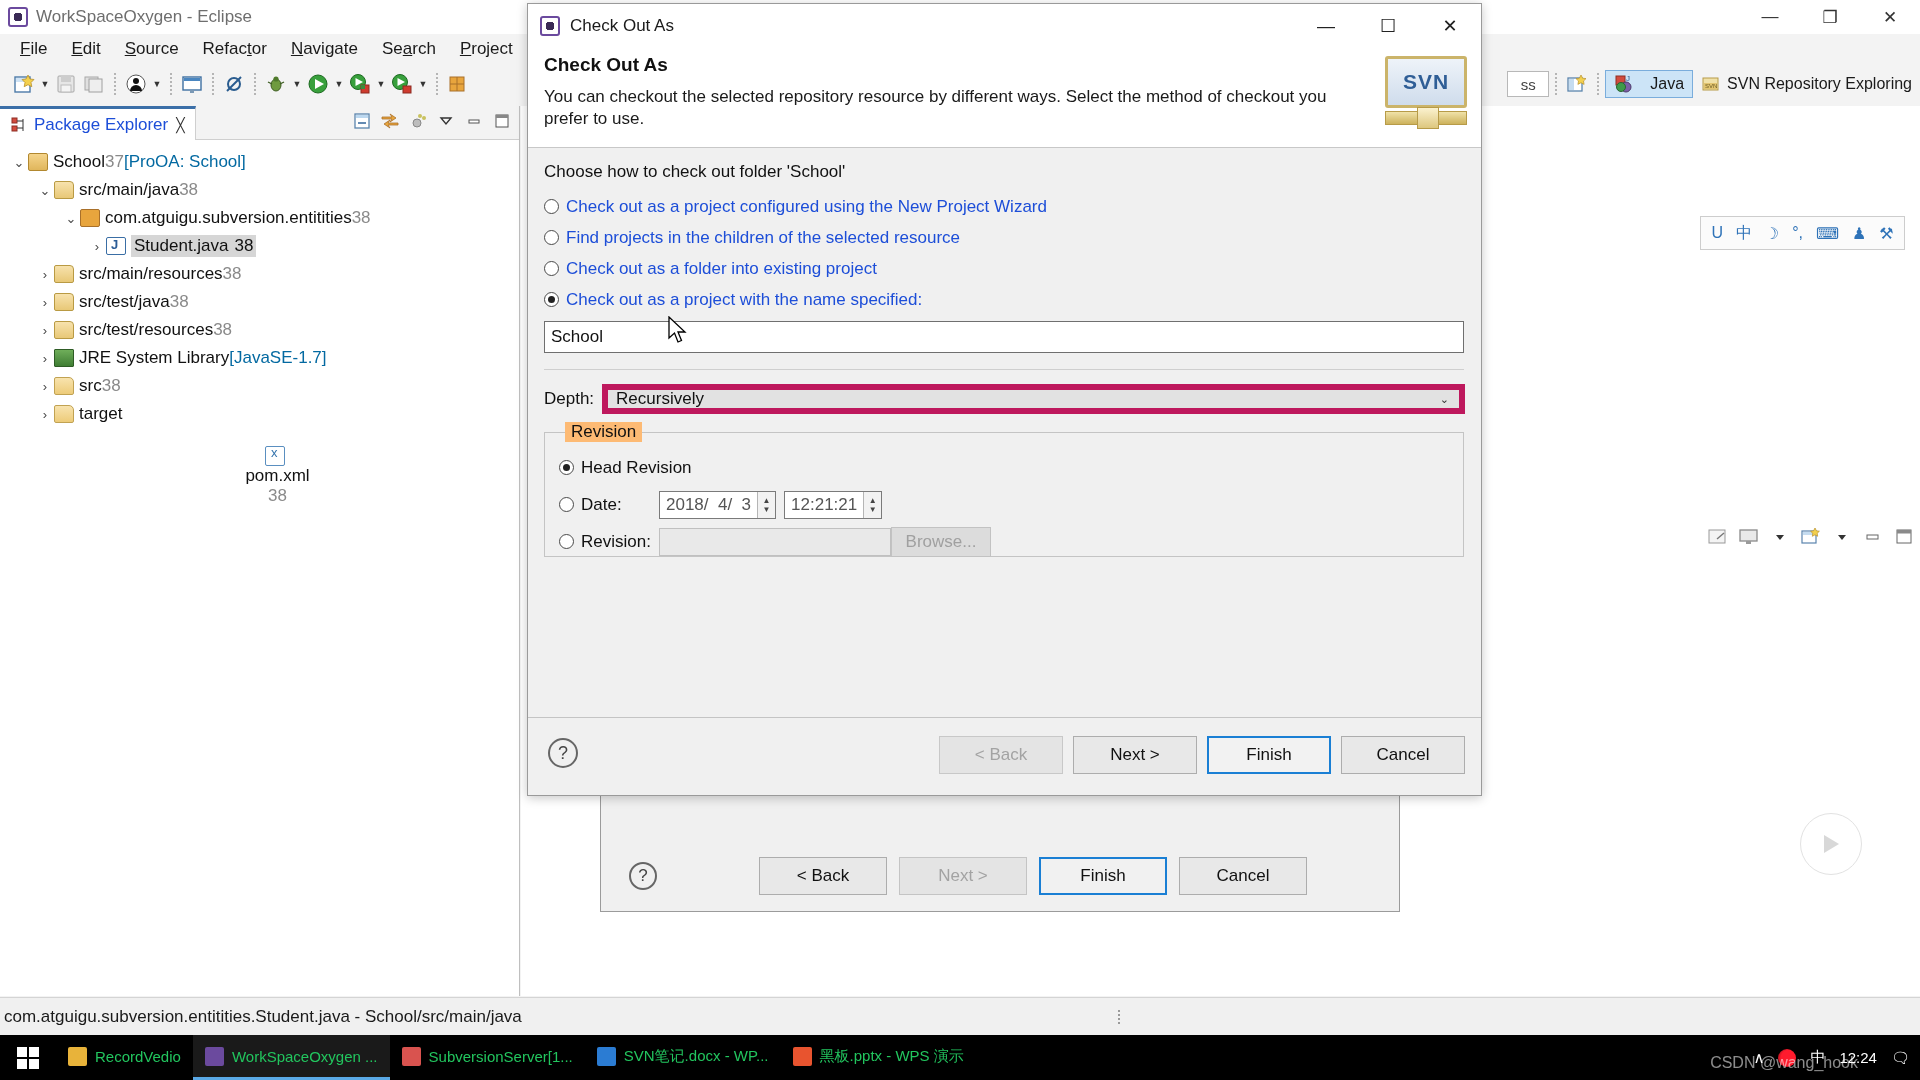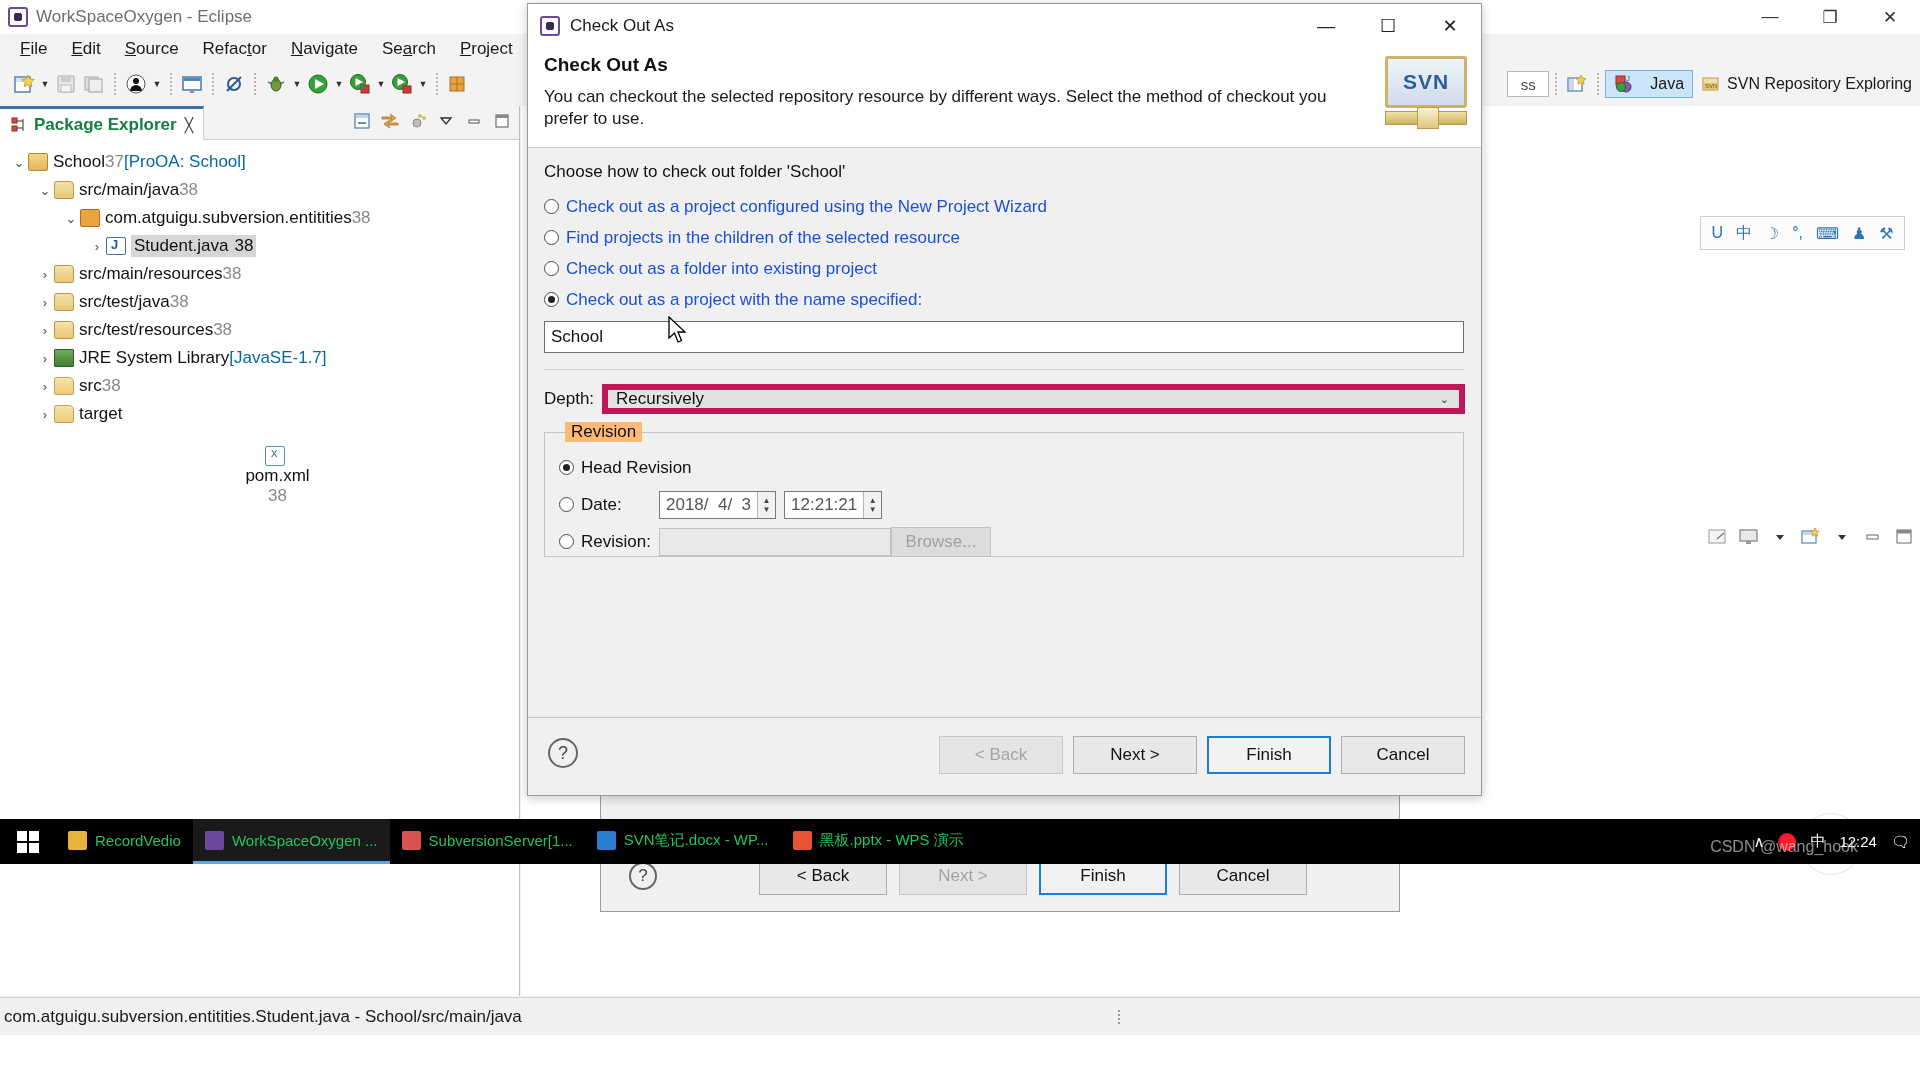--- a/index.html
+++ b/index.html
@@ -2,21 +2,21 @@
 <html><head>
 <meta charset="utf-8">
 <style>
   * { box-sizing: border-box; margin: 0; padding: 0; }
   html, body {
     width: 1920px; height: 1080px;
     overflow: hidden;
     font-family: "Liberation Sans", sans-serif;
     background: #ffffff;
   }
-  #screen { position: relative; width: 1920px; height: 864px; background: #fff; }
+  #screen { position: relative; width: 1920px; height: 1080px; background: #fff; }
 
   
   #eclipse-window { position: absolute; left: 0; top: 0; width: 1920px; height: 1035px; background: #f3f3f3; }
 
   .win-titlebar {
     position: absolute; left: 0; top: 0; width: 1920px; height: 34px;
     background: #ffffff; display: flex; align-items: center; padding-left: 8px;
   }
   .app-icon {
     width: 20px; height: 20px; border: 2px solid #6b4a9e; border-radius: 3px;
@@ -43,21 +43,21 @@
   .persp-chip.active { background: #cce4f7; border: 1px solid #7aaddc; }
   .persp-search { width: 42px; height: 26px; border: 1px solid #b8b8b8; background: #fff;
                   font-size: 15px; color: #444; display: flex; align-items: center; justify-content: center; overflow: hidden; }
 
   
   #pkg-explorer { position: absolute; left: 0; top: 106px; width: 520px; height: 890px; background: #ffffff; border-right: 1px solid #bfbfbf; }
   .view-tabrow { position: relative; height: 34px; background: #f3f3f3; border-bottom: 1px solid #cfcfcf; }
   .view-tab { position: absolute; left: 0; top: 0; height: 34px; background: #fff;
               border-top: 3px solid #3b6fa8; border-right: 1px solid #cfcfcf;
               display: flex; align-items: center; padding: 0 10px; }
-  .view-tab-label { font-size: 17px; color: #15803d; margin-left: 6px; font-weight: bold; }
+  .view-tab-label { font-size: 17px; color: #1d4ed8; margin-left: 6px; }
   .view-tab-close { margin-left: 8px; font-size: 14px; color: #333; }
   .view-toolicons { position: absolute; right: 6px; top: 4px; display: flex; align-items: center; gap: 6px; }
   .vt-ico { width: 22px; height: 22px; display: flex; align-items: center; justify-content: center; }
 
   .tree { padding: 8px 0 0 4px; }
   .tree-row { display: flex; align-items: center; height: 28px; font-size: 17px; color: #111; white-space: nowrap; }
   .tw { width: 18px; text-align: center; color: #4a4a4a; font-size: 13px; flex: 0 0 18px; }
   .ticon { width: 20px; height: 18px; margin-right: 5px; flex: 0 0 20px; position: relative; }
   .dim { color: #0369a1; }
   .gray { color: #8a8a8a; }

